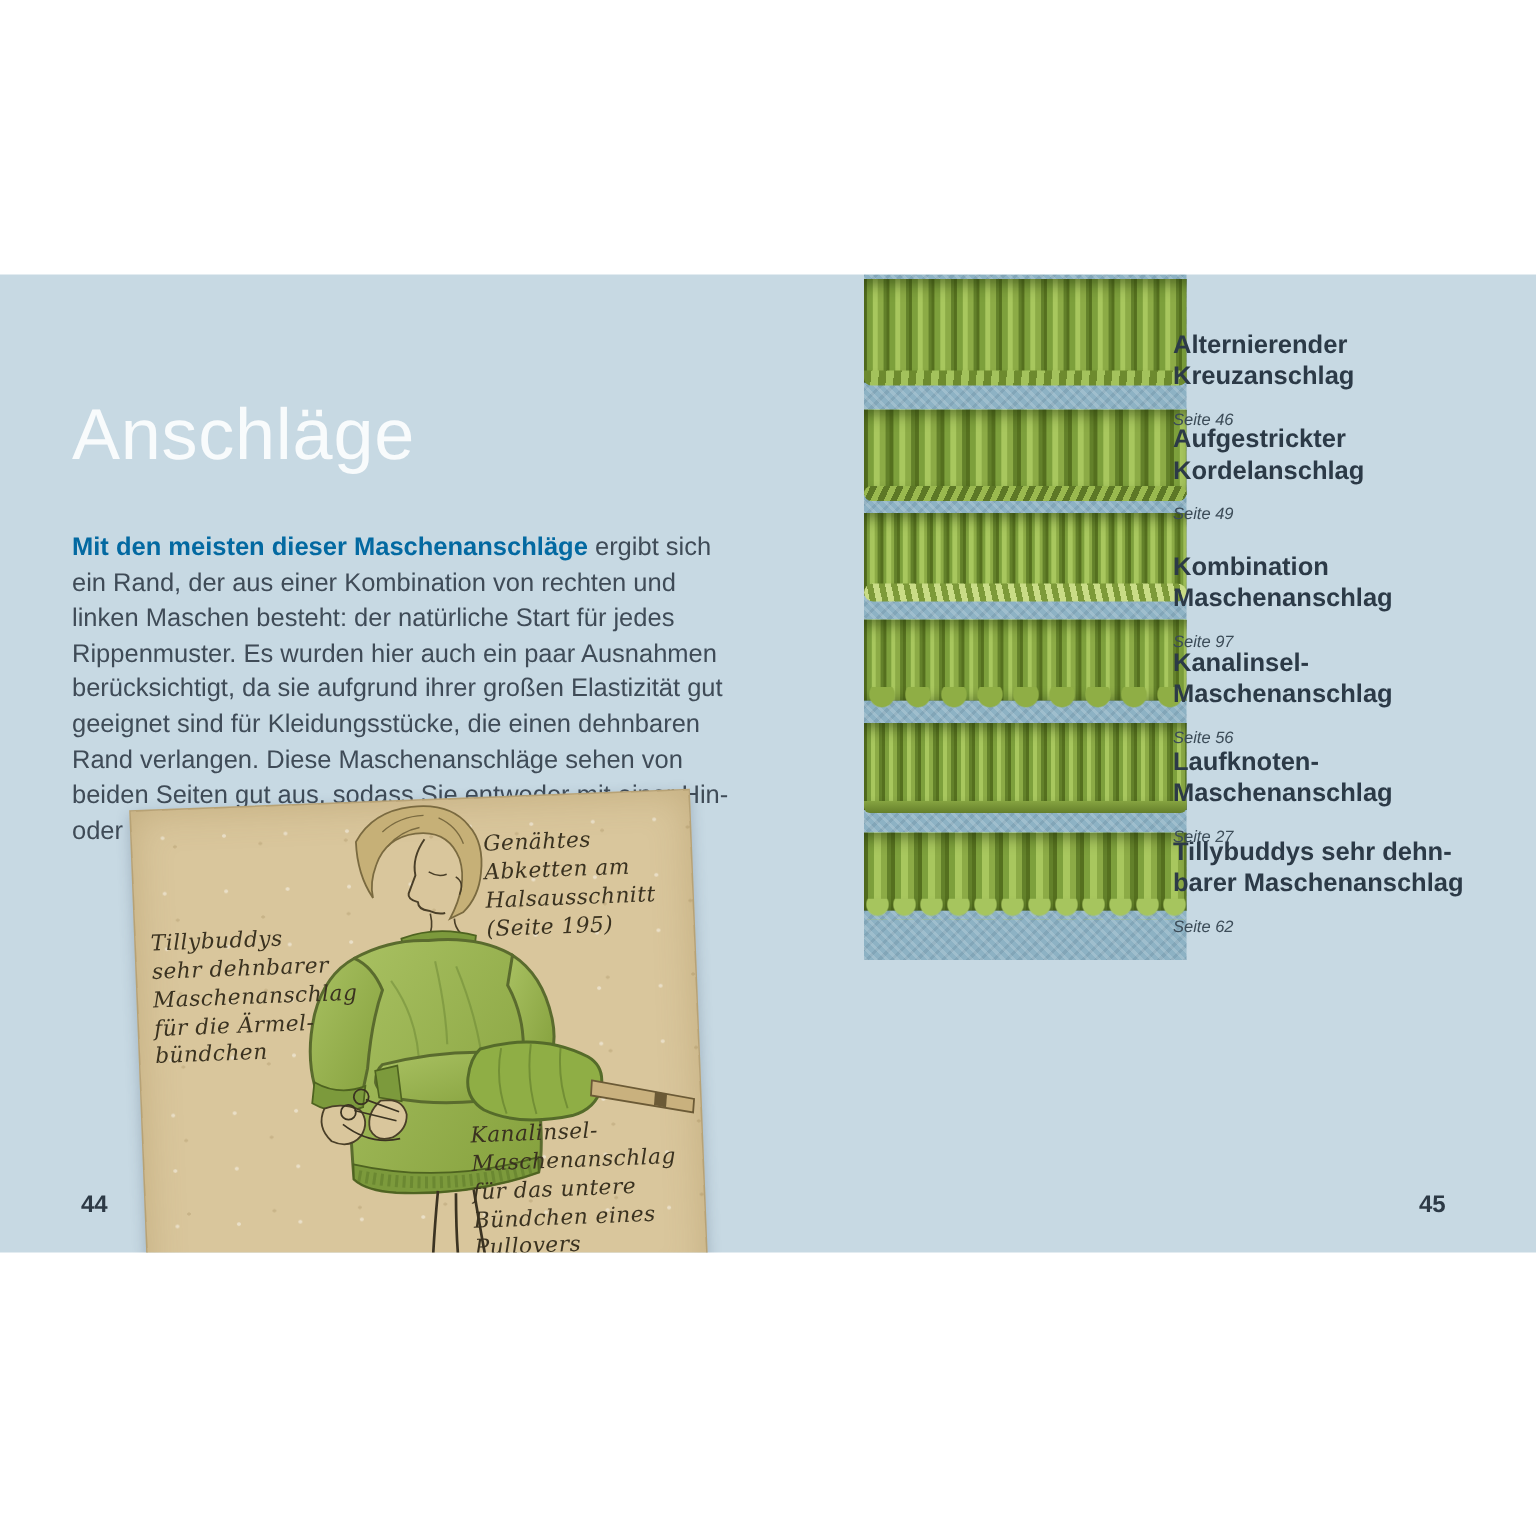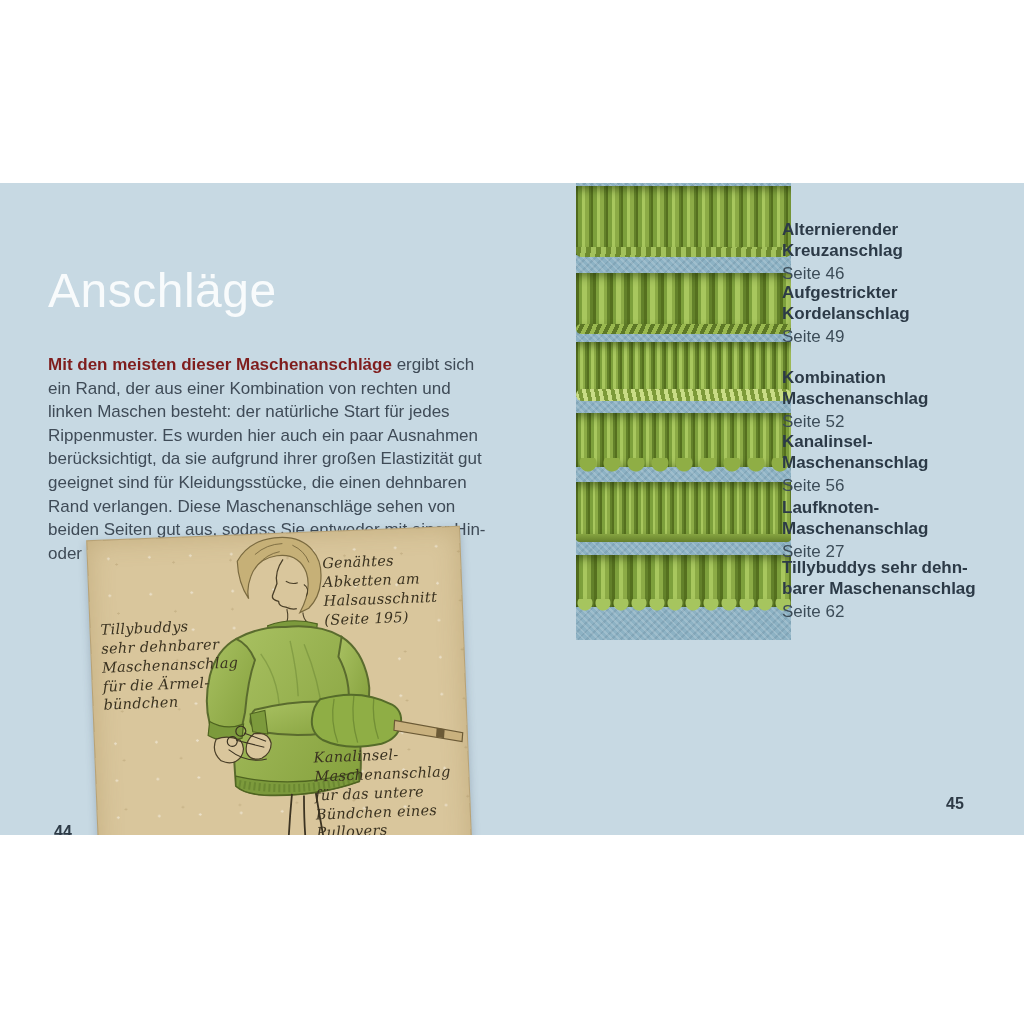--- a/index.html
+++ b/index.html
@@ -7,24 +7,24 @@
   .stage { position:relative; width:1024px; height:1024px; background:#ffffff; overflow:hidden; }
 
   .book { position:absolute; left:0; top:183px; width:1024px; height:652px; background:#c7d9e3; overflow:hidden; }
 
   
   .title-block { position:absolute; left:48px; top:62px; }
   .title-bold { font-size:52px; font-weight:700; color:#ffffff; letter-spacing:-1px; line-height:1.0; }
   .title-light { font-size:48px; font-weight:400; color:rgba(255,255,255,0.88); letter-spacing:0.5px; line-height:1.1; margin-top:20px; }
 
   .intro { position:absolute; left:48px; top:170px; width:448px; font-size:17px; line-height:23.6px; color:#3f4b57; }
-  .intro .lead { color:#7f1d1d; font-weight:700; }
+  .intro .lead { color:#0369a1; font-weight:700; }
 
   .pagenum { position:absolute; top:612px; font-size:16px; font-weight:700; color:#2d3a46; }
-  .pagenum-left { left:54px;margin-top:28px; }
+  .pagenum-left { left:54px; }
   .pagenum-right { left:946px; }
 
   
   .sketch-card { position:absolute; left:86px; top:350px; width:374px; height:336px;
     background-color:#d9c69c;
     background-image:
       radial-gradient(rgba(255,255,255,0.45) 1px, transparent 1.6px),
       radial-gradient(rgba(120,95,45,0.18) 1px, transparent 1.5px);
     background-size:41px 37px, 57px 49px;
     transform:rotate(-2.2deg); transform-origin:50% 0;
@@ -64,21 +64,21 @@
     background:radial-gradient(circle at 12px 5px, #8fae45 0 8px, transparent 9px);
     background-size:24px 16px; background-repeat:repeat-x; }
   .edge-plain::after { bottom:-2px; height:8px; background:linear-gradient(#86a441,#657f2b); border-radius:0 0 4px 4px; }
   .edge-bumps::after { bottom:-6px; height:14px;
     background:radial-gradient(circle at 9px 4px, #a6c55e 0 7px, transparent 8px);
     background-size:18px 14px; background-repeat:repeat-x; }
 
   
   .index-entry { position:absolute; left:782px; width:205px; }
   .index-name { font-size:17px; line-height:21px; font-weight:700; color:#2c3a47; white-space:pre-line; }
-  .index-ref { margin-top:3px; font-size:17px; color:#3c4c58; }
+  .index-ref { margin-top:13px; font-size:11px; font-style:italic; color:#3c4c58; }
   .e1 { top:36px; } .e2 { top:99px; } .e3 { top:184px; }
   .e4 { top:248px; } .e5 { top:314px; } .e6 { top:374px; }
 </style>
 </head>
 <body>
 
 <div class="stage">
   <div class="book">
 
     <div class="title-block">
@@ -166,21 +166,21 @@
       <div class="index-ref">Seite 46</div>
     </div>
     <div class="index-entry e2">
       <div class="index-name">Aufgestrickter
 Kordelanschlag</div>
       <div class="index-ref">Seite 49</div>
     </div>
     <div class="index-entry e3">
       <div class="index-name">Kombination
 Maschenanschlag</div>
-      <div class="index-ref">Seite 52</div>
+      <div class="index-ref">Seite 97</div>
     </div>
     <div class="index-entry e4">
       <div class="index-name">Kanalinsel-
 Maschenanschlag</div>
       <div class="index-ref">Seite 56</div>
     </div>
     <div class="index-entry e5">
       <div class="index-name">Laufknoten-
 Maschenanschlag</div>
       <div class="index-ref">Seite 27</div>

